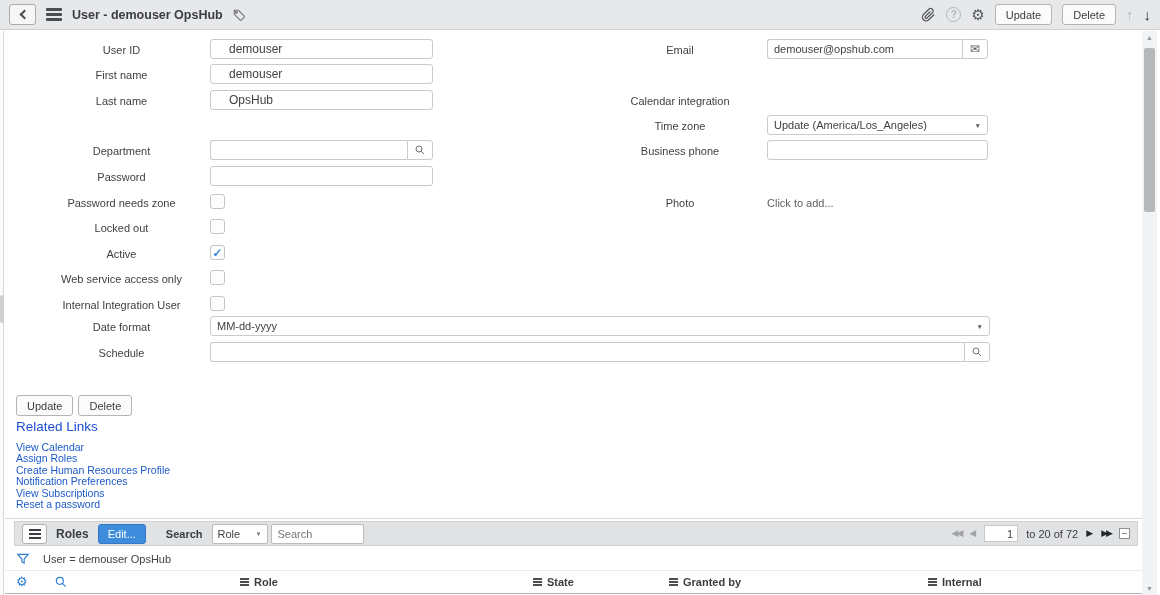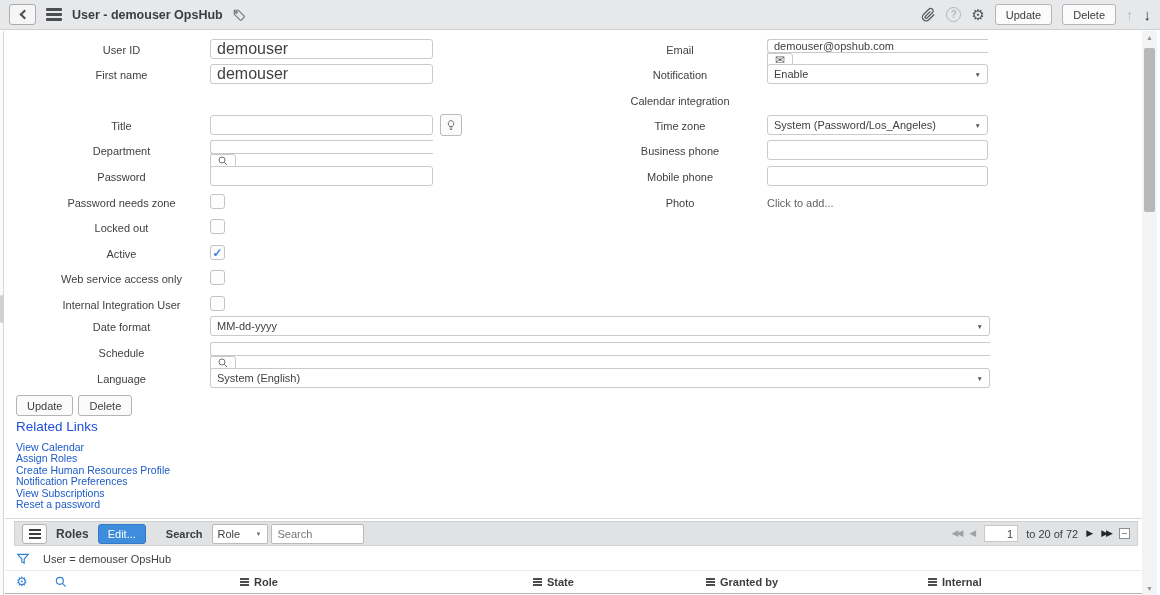--- a/index.html
+++ b/index.html
@@ -31,27 +31,27 @@
   .scroll-arrow { position:absolute; left:0; right:0; text-align:center; font-size:7px; color:#96989a; }
   .scroll-thumb { position:absolute; top:17px; left:2px; right:2px; height:164px; background:#b6b8ba; border-radius:2px; }
   .leftrail { position:absolute; left:0; top:31px; width:4px; bottom:0; border-right:1px solid #d6d7d8; background:#fbfbfb; z-index:3; }
   .rail-handle { position:absolute; left:0; top:264px; width:4px; height:28px; background:#cfd0d1; border-radius:2px; }
 
   
   .form { position:absolute; left:0; top:31px; right:18px; height:487px; background:#fff; }
   .frow { position:absolute; height:21px; width:100%; }
   .flbl { position:absolute; left:0; width:195px; top:5px; text-align:center; font-size:11px; color:#3f4144;margin-left:24px; }
   .flbl.r { left:560px; width:192px; }
-  .fin { position:absolute; height:20px; border:1px solid #c9cacc; border-radius:3px; font-size:16px;
-    padding:0 6px; color:#3f4144; background:#fff; outline:none;
+  .fin { position:absolute; height:20px; border:1px solid #c9cacc; border-radius:3px; font-size:12px;
+    padding:0 18px; color:#3f4144; background:#fff; outline:none;
     font-family:"Liberation Sans", sans-serif; }
   .pos-l { left:210px; width:223px; }
   .pos-r { left:767px; width:221px; }
   .pos-full { left:210px; width:780px; }
-  .combo { position:absolute; display:flex; height:20px;flex-direction:column; }
+  .combo { position:absolute; display:flex; height:20px; }
   .combo input { flex:1; border:1px solid #c9cacc; border-right:none; border-radius:3px 0 0 3px;
     font-size:11px; padding:0 6px; color:#3f4144; outline:none; min-width:0;
     font-family:"Liberation Sans", sans-serif; }
   .combo .seg { width:26px; border:1px solid #c9cacc; border-radius:0 3px 3px 0; background:#fff;
     display:flex; align-items:center; justify-content:center; cursor:pointer; }
   .dsel { position:absolute; height:20px; border:1px solid #c9cacc; border-radius:3px; background:#fff;
     font-size:11px; color:#3f4144; display:flex; align-items:center; padding:0 6px; cursor:pointer; }
   .dsel .caret { margin-left:auto; font-size:6.5px; color:#55575a; }
   .cb { position:absolute; left:210px; top:2px; width:15px; height:15px; border:1px solid #c2c4c6;
     border-radius:3px; background:#fdfdfd; cursor:pointer; display:flex; align-items:center; justify-content:center; }
@@ -152,28 +152,23 @@
 <div class="form">
 
   <div class="frow" style="top:8px">
     <span class="flbl">User ID</span>
     <input class="fin pos-l" value="demouser" style="">
   </div>
   <div class="frow" style="top:33px">
     <span class="flbl">First name</span>
     <input class="fin pos-l" value="demouser" style="">
   </div>
-  <div class="frow" style="top:84px">
-    <span class="flbl">Title</span>
-    <input class="fin pos-l" value="" style="">
-    <button class="sq-btn" style="left:440px;">
-      <svg width="12" height="12" viewBox="0 0 24 24" fill="none" stroke="#74767a" stroke-width="2">
-        <path d="M9 18h6M10 21h4M12 3a6 6 0 00-4 10c.7.6 1 1.4 1 2h6c0-.6.3-1.4 1-2a6 6 0 00-4-10z"></path>
-      </svg>
-    </button>
+  <div class="frow" style="top:59px">
+    <span class="flbl">Last name</span>
+    <input class="fin pos-l" value="OpsHub" style="">
   </div>
   <div class="frow" style="top:109px">
     <span class="flbl">Department</span>
     <div class="combo pos-l">
       <input value="" style="">
       <span class="seg">
         <svg width="12" height="12" viewBox="0 0 24 24" fill="none" stroke="#6f7174" stroke-width="2">
           <circle cx="10" cy="10" r="6"></circle>
             <path d="M14.5 14.5L20 20"></path>
         </svg>
@@ -216,60 +211,42 @@
     <div class="combo pos-full">
       <input value="" style="">
       <span class="seg">
         <svg width="12" height="12" viewBox="0 0 24 24" fill="none" stroke="#6f7174" stroke-width="2">
           <circle cx="10" cy="10" r="6"></circle>
             <path d="M14.5 14.5L20 20"></path>
         </svg>
       </span>
     </div>
   </div>
-  <div class="frow" style="top:337px">
-    <span class="flbl">Language</span>
-    <div class="dsel pos-full">
-      <span>System (English)</span>
-      <span class="caret">▼</span>
-    </div>
-  </div>
 
   <div class="frow" style="top:8px">
     <span class="flbl r">Email</span>
     <div class="combo pos-r">
       <input value="demouser@opshub.com" style="">
       <span class="seg">
         <span style="font-size:12px;color:#55575a;line-height:1;">✉</span>
       </span>
     </div>
   </div>
-  <div class="frow" style="top:33px">
-    <span class="flbl r">Notification</span>
-    <div class="dsel pos-r">
-      <span>Enable</span>
-      <span class="caret">▼</span>
-    </div>
-  </div>
   <div class="frow" style="top:59px">
     <span class="flbl r">Calendar integration</span>
   </div>
   <div class="frow" style="top:84px">
     <span class="flbl r">Time zone</span>
     <div class="dsel pos-r">
-      <span>System (Password/Los_Angeles)</span>
+      <span>Update (America/Los_Angeles)</span>
       <span class="caret">▼</span>
     </div>
   </div>
   <div class="frow" style="top:109px">
     <span class="flbl r">Business phone</span>
-    <input class="fin pos-r" value="" style="">
-  </div>
-  <div class="frow" style="top:135px">
-    <span class="flbl r">Mobile phone</span>
     <input class="fin pos-r" value="" style="">
   </div>
   <div class="frow" style="top:161px">
     <span class="flbl r">Photo</span>
     <span class="photo-add">Click to add...</span>
   </div>
 
   <div class="form-btns">
     <button class="btn">Update</button>
     <button class="btn">Delete</button>
@@ -335,21 +312,21 @@
     <span>Role</span>
   </span>
   <span class="th" style="left:528px;">
     <span class="th-bars">
         <i></i>
         <i></i>
         <i></i>
       </span>
     <span>State</span>
   </span>
-  <span class="th" style="left:701px;justify-content:space-between;">
+  <span class="th" style="left:664px;justify-content:space-between;">
     <span class="th-bars">
         <i></i>
         <i></i>
         <i></i>
       </span>
     <span>Granted by</span>
   </span>
   <span class="th" style="left:923px;">
     <span class="th-bars">
         <i></i>

